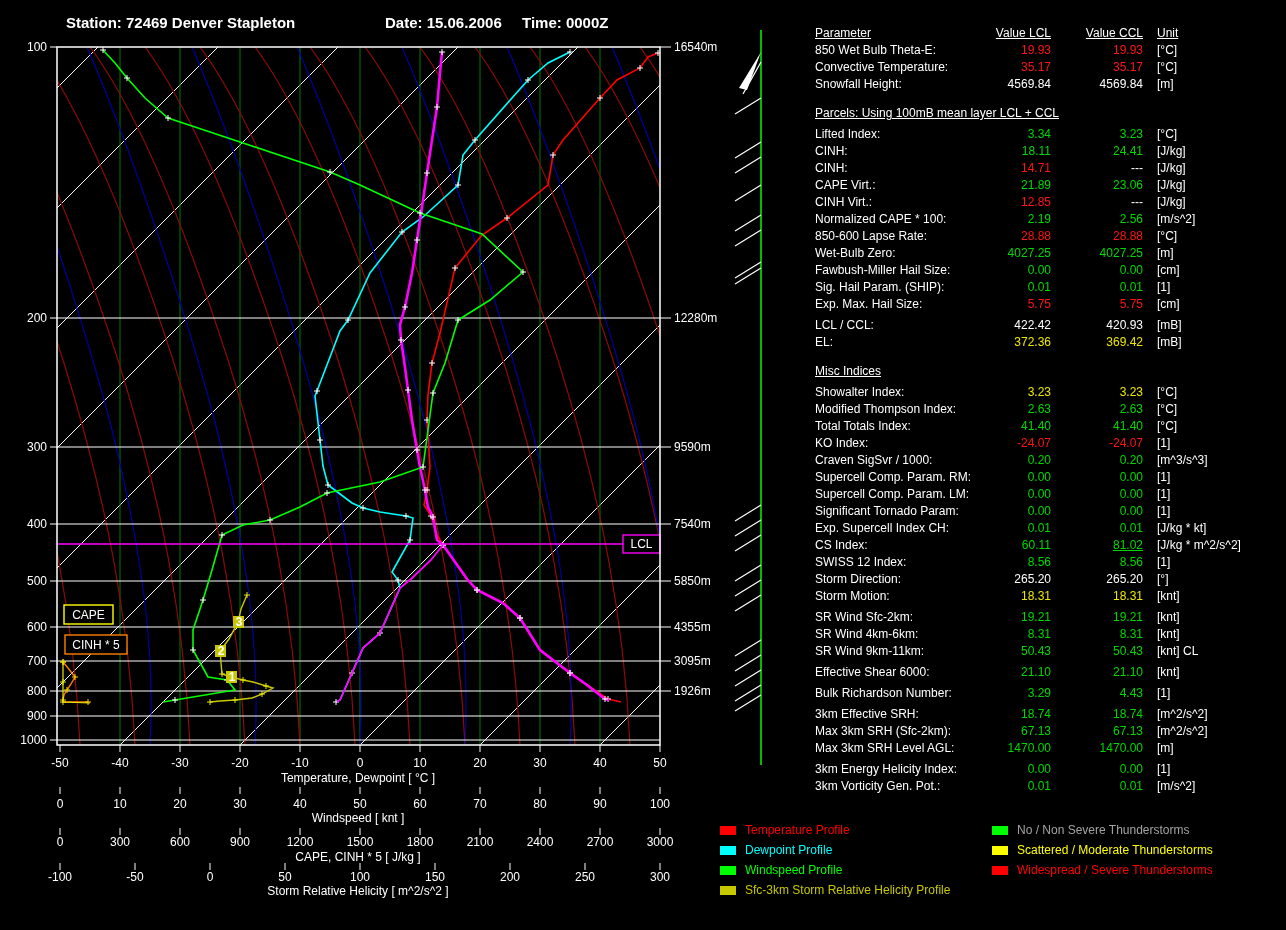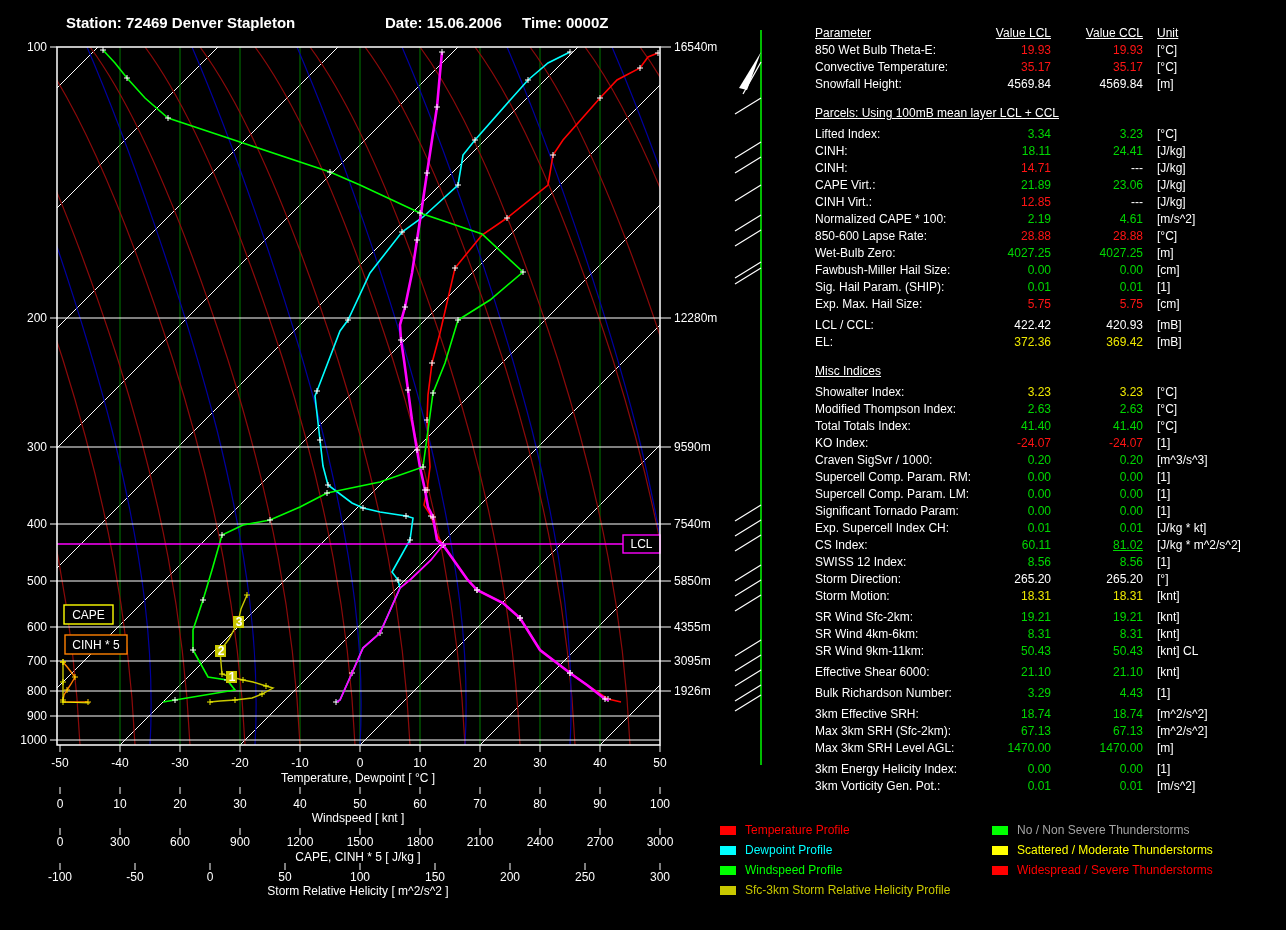--- a/index.html
+++ b/index.html
@@ -497,21 +497,21 @@
     </div>
     <div class="trow">
       <span class="lbl">CINH Virt.:</span>
       <span class="val" style="color: rgb(255, 20, 20);">12.85</span>
       <span class="val" style="color: rgb(255, 255, 255);">---</span>
       <span class="unit">[J/kg]</span>
     </div>
     <div class="trow">
       <span class="lbl">Normalized CAPE * 100:</span>
       <span class="val" style="color: rgb(0, 216, 0);">2.19</span>
-      <span class="val" style="color: rgb(0, 216, 0);">4.61</span>
+      <span class="val" style="color: rgb(0, 216, 0);">2.56</span>
       <span class="unit">[m/s^2]</span>
     </div>
     <div class="trow">
       <span class="lbl">850-600 Lapse Rate:</span>
       <span class="val" style="color: rgb(255, 20, 20);">28.88</span>
       <span class="val" style="color: rgb(255, 20, 20);">28.88</span>
       <span class="unit">[°C]</span>
     </div>
     <div class="trow">
       <span class="lbl">Wet-Bulb Zero:</span>

